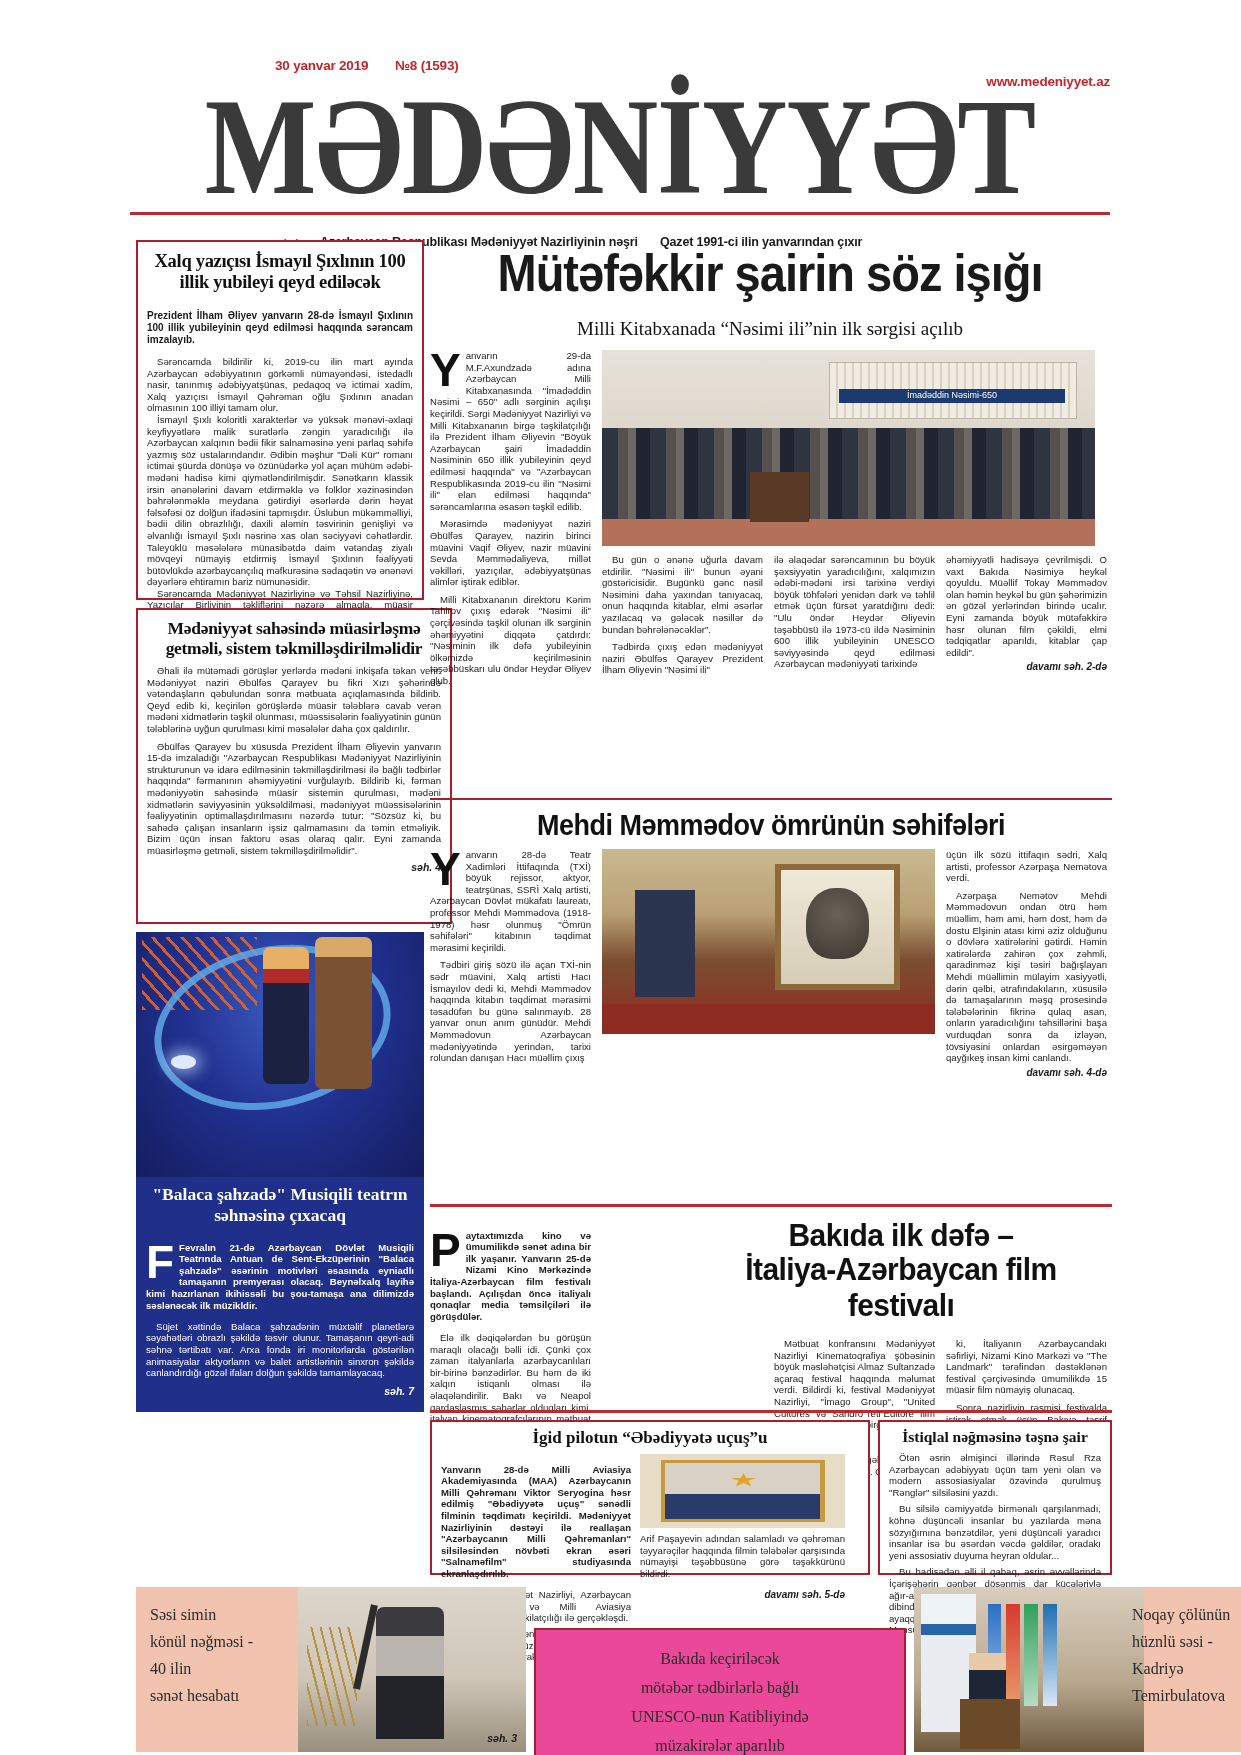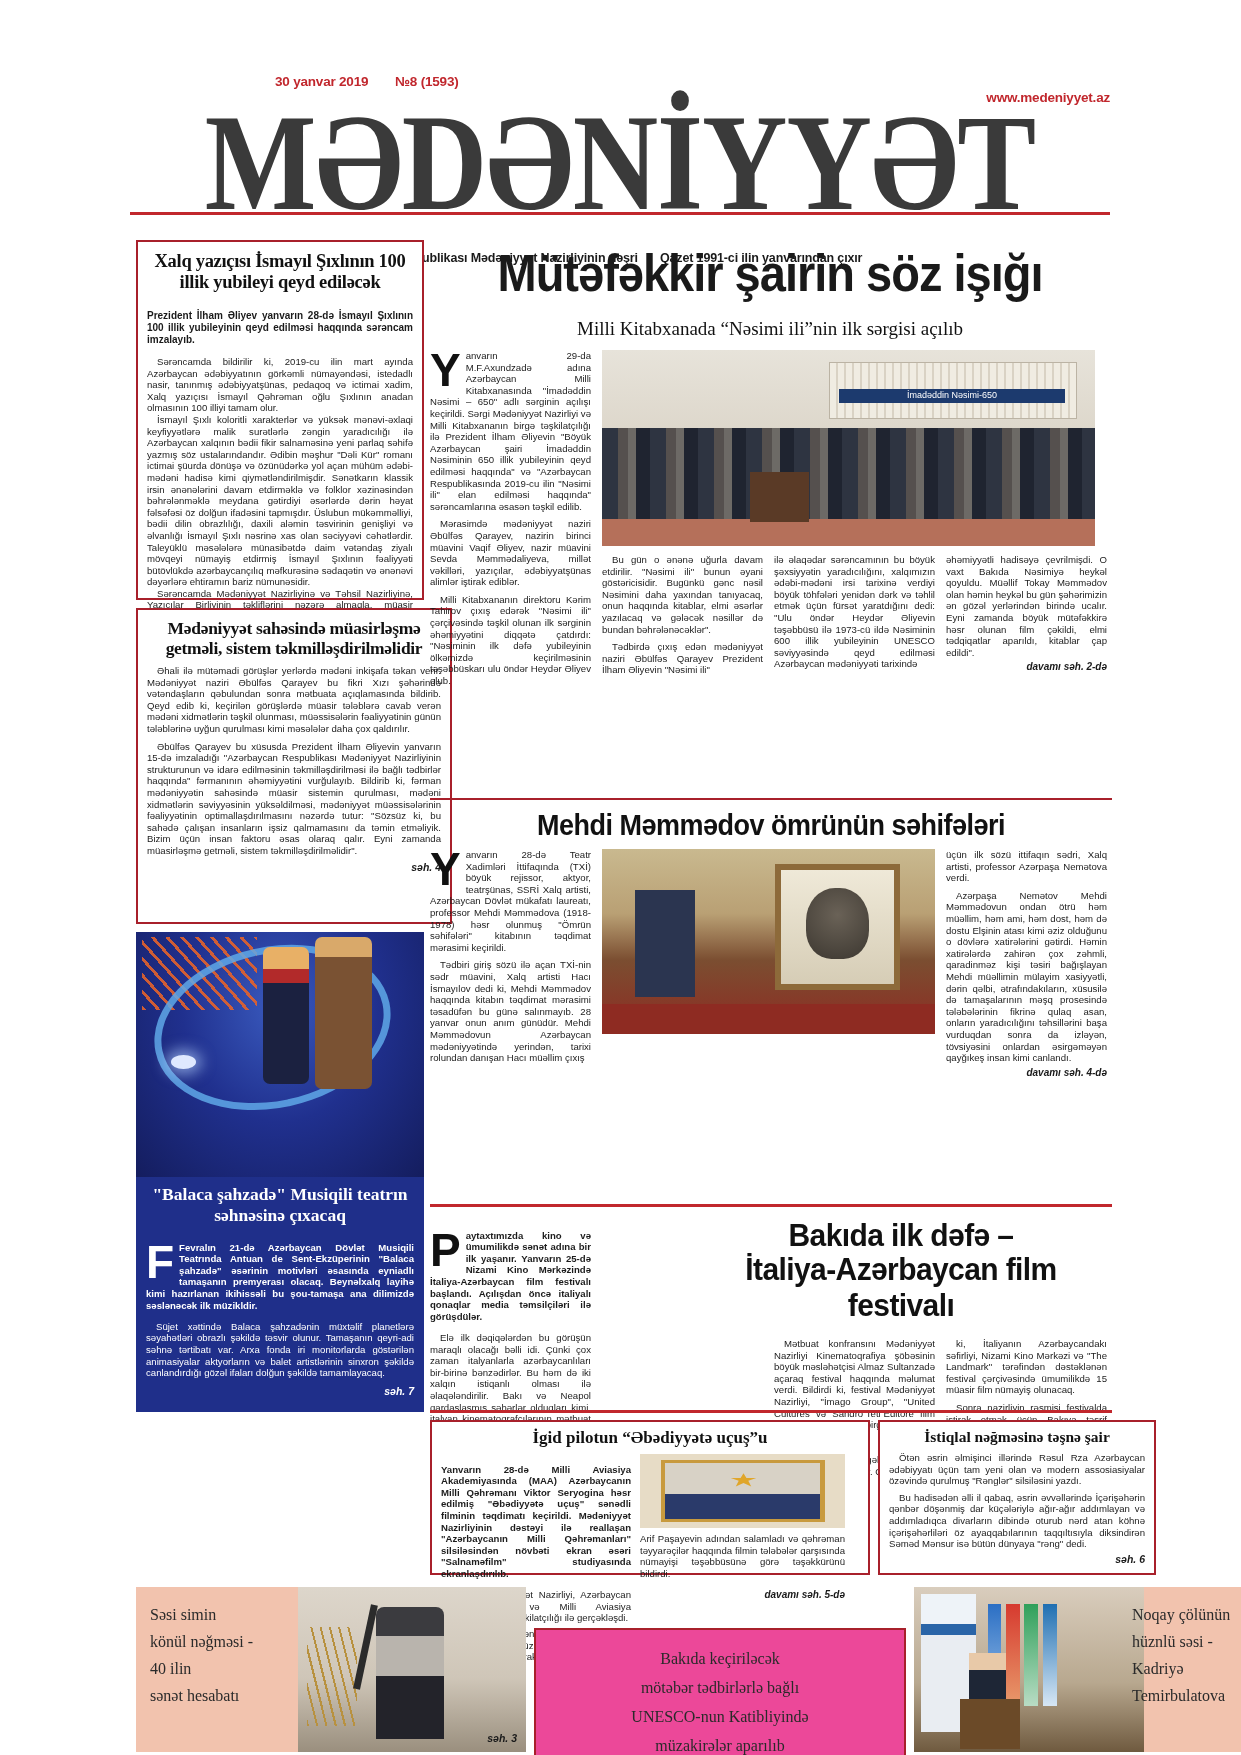--- a/index.html
+++ b/index.html
@@ -7,21 +7,21 @@
   body{
     width:1241px;height:1755px;
     font-family:"Liberation Sans",sans-serif;
     color:#1a1a1a;
     -webkit-font-smoothing:antialiased;
   }
   .page{position:relative;width:1241px;height:1755px;overflow:hidden;background:#fff;}
 
   
   .masthead{position:absolute;left:130px;top:58px;width:980px;}
-  .mh-row{position:relative;height:22px;margin-top:16px;}
+  .mh-row{position:relative;height:22px;}
   .mh-date{position:absolute;left:145px;top:0;color:#c1272d;font-size:13.5px;font-weight:bold;letter-spacing:-.2px;}
   .mh-issue{position:absolute;left:265px;top:0;color:#c1272d;font-size:13.5px;font-weight:bold;letter-spacing:-.2px;}
   .mh-url{position:absolute;right:0;top:16px;color:#c1272d;font-size:13.5px;font-weight:bold;letter-spacing:-.2px;}
   .mh-title{
     text-align:center;font-family:"Liberation Serif",serif;font-weight:bold;
     font-size:116px;line-height:.92;letter-spacing:-1px;color:#3a3a3a;
     transform:scaleY(1.18) scaleX(1.02);transform-origin:center top;margin-top:4px;
   }
   .mh-bottom{position:relative;margin-top:44px;height:20px;}
   .mh-orn{position:absolute;left:148px;top:-2px;color:#b02a33;font-size:19px;letter-spacing:-3px;}
@@ -82,21 +82,21 @@
 
   #sep2{left:430px;top:1192px;width:682px;height:3px;background:#c1272d;}
 
   #hl-festival{left:690px;top:1205px;width:422px;}
   #hl-festival .h{font-size:30px;line-height:34px;letter-spacing:-.6px;transform:scaleY(1.06);transform-origin:center top;}
 
   #sep3{left:430px;top:1398px;width:682px;height:3px;background:#c1272d;}
 
   
   #box-pilot{left:430px;top:1408px;width:440px;height:155px;}
-  #box-istiqlal{left:878px;top:1408px;width:278px;height:155px;}
+  #box-istiqlal{left:878px;top:1408px;width:234px;height:155px;}
 
   
   #strip-1{left:136px;top:1575px;width:390px;height:165px;background:#f2c3ae;}
   #strip-2{left:534px;top:1616px;width:372px;height:187px;border:2px solid #a8202b;background:#ec4899;}
   #strip-3{left:914px;top:1575px;width:390px;height:165px;background:#f2c3ae;}
   .strip-title{font-family:"Liberation Serif",serif;font-size:16px;line-height:27px;color:#2a2a2a;}
 
   
   .art{width:100%;height:100%;}
   .art-gallery{background:
@@ -357,20 +357,21 @@
         <span class="cont">davamı səh. 5-də</span>
       </div>
     </div>
   </div>
 
   <div class="box bordered" id="box-istiqlal">
     <div class="hl-serif" style="font-size:15.5px;padding:6px 7px 0 7px;">İstiqlal nəğməsinə təşnə şair</div>
     <div style="padding:6px 9px 4px 9px;">
       <div class="body-txt">
         <p>Ötən əsrin əlmişinci illərində Rəsul Rza Azərbaycan ədəbiyyatı üçün tam yeni olan və modern assosiasiyalar özəvində qurulmuş "Rənglər" silsiləsini yazdı.</p>
+        <p style="margin-top:5px;">Bu silsilə cəmiyyətdə birmənalı qarşılanmadı, köhnə düşüncəli insanlar bu yazılarda məna sözyığımına bənzətdilər, yeni düşüncəli yaradıcı insanlar isə bu əsərdən vəcdə gəldilər, oradakı yeni assosiativ duyuma heyran oldular...</p>
         <p style="margin-top:5px;">Bu hadisədən əlli il qabaq, əsrin əvvəllərində İçərişəhərin qənbər döşənmiş dar küçələriylə ağır-ağır addımlayan və addımladıqca divarların dibində oturub nərd atan köhnə içərişəhərliləri öz ayaqqabılarının taqqıltısıyla diksindirən Səməd Mənsur isə bütün dünyaya "rəng" dedi.</p>
       </div>
       <span class="pg" style="margin-top:3px;">səh. 6</span>
     </div>
   </div>
 
   <div class="box" id="strip-1">
     <div class="strip-title" style="position:absolute;left:14px;top:14px;width:165px;white-space:pre-line;">Səsi simin
 könül nəğməsi -
 40 ilin

